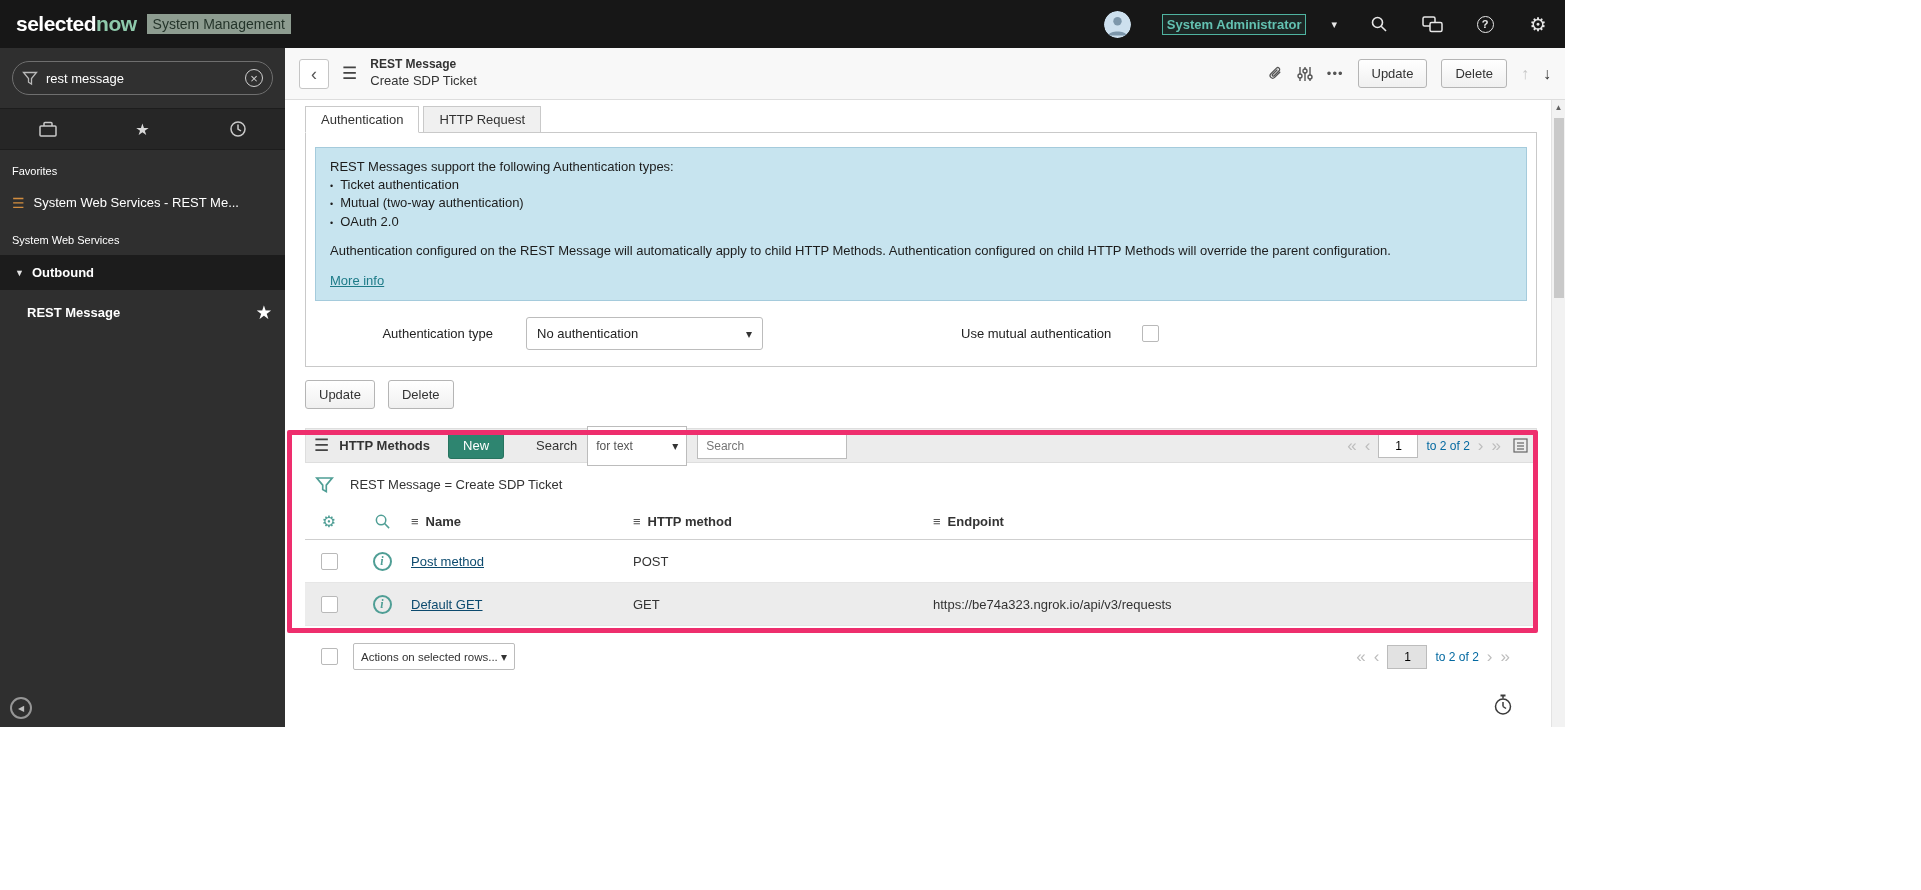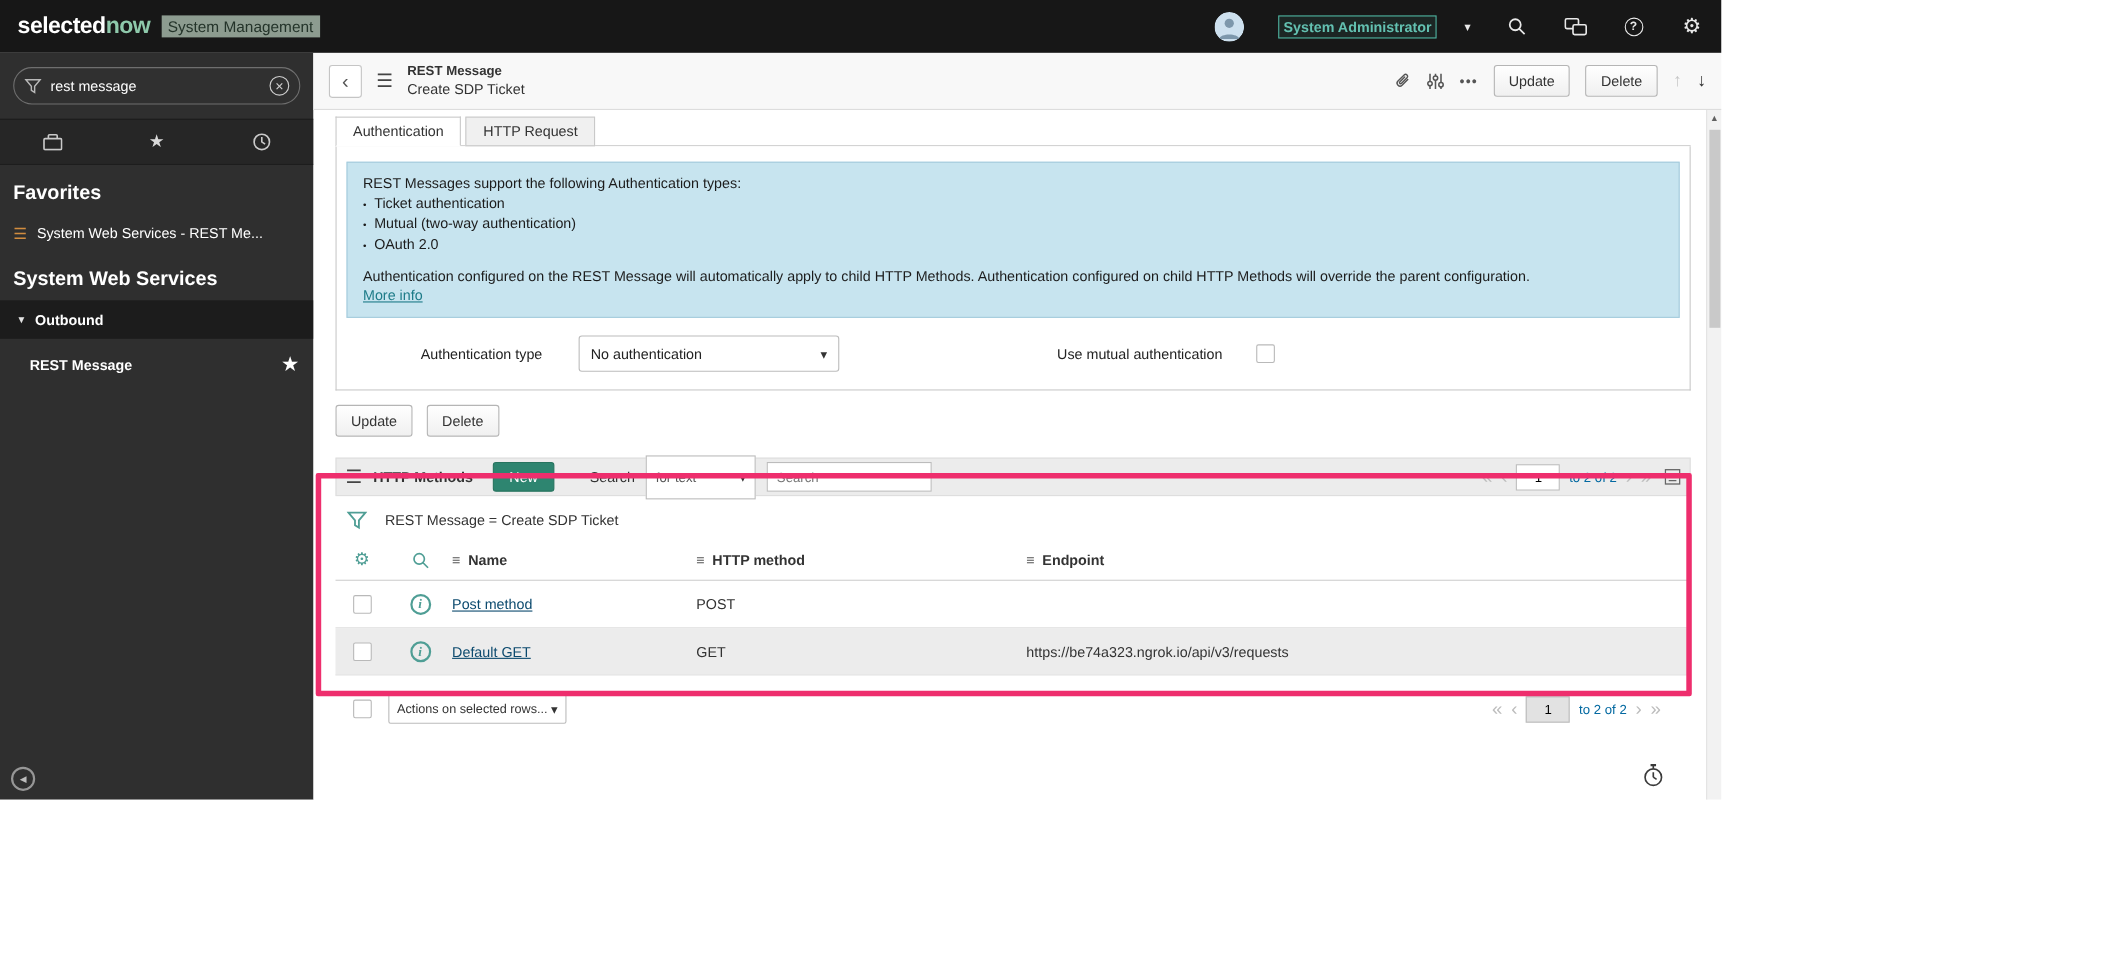--- a/index.html
+++ b/index.html
@@ -23,21 +23,21 @@
 
   
   .sidebar{position:absolute;left:0;top:48px;width:285px;height:679px;background:#2f2f2f;color:#fff}
   .nav-search-row{padding:13px 12px}
   .nav-search{display:flex;align-items:center;height:34px;background:#303030;border:1px solid #6f6f6f;border-radius:17px;padding:0 9px;gap:8px}
   .nav-search input{flex:1;background:transparent;border:none;outline:none;color:#fff;font-size:13px;font-family:inherit;min-width:0}
   .clear-icon{width:18px;height:18px;border:1px solid #cfcfcf;border-radius:50%;color:#cfcfcf;font-size:13px;line-height:1;display:flex;align-items:center;justify-content:center;cursor:pointer;flex:none}
   .nav-tabs{display:flex;background:#262626;height:42px;border-top:1px solid #1d1d1d;border-bottom:1px solid #1d1d1d}
   .nav-tab{flex:1;display:flex;align-items:center;justify-content:center;cursor:pointer;color:#cfcfcf}
   .nav-tab .star-glyph{font-size:16px;color:#d9d9d9}
-  .fav-label,.nav-app-title{font-weight:bold;font-size:18px;padding:15px 12px 9px}
+  .fav-label,.nav-app-title{font-weight:normal;font-size:11px;padding:15px 12px 9px}
   .fav-item{display:flex;align-items:center;gap:9px;padding:9px 12px;font-size:13px;cursor:pointer}
   .fav-icon{color:#d28d3f;font-size:14px;line-height:1}
   .nav-group{display:flex;align-items:center;gap:8px;background:#1c1c1c;padding:10px 12px 10px 15px;font-weight:bold;font-size:13px;cursor:pointer}
   .tri{font-size:9px;color:#e3e3e3}
   .nav-module{display:flex;align-items:center;padding:13px 14px 13px 27px;font-weight:bold;font-size:13px;cursor:pointer}
   .module-star{margin-left:auto;color:#fff;font-size:16px;cursor:pointer}
   .nav-collapse{position:absolute;left:10px;bottom:8px;width:22px;height:22px;border-radius:50%;border:2px solid #969696;background:transparent;color:#bdbdbd;font-size:8px;display:flex;align-items:center;justify-content:center;cursor:pointer}
 
   
   .main{position:absolute;left:285px;top:48px;width:1280px;height:679px;background:#fff}
@@ -57,21 +57,21 @@
 
   .tab-strip{margin:6px 28px 0 20px;display:flex;gap:4px;border-bottom:1px solid #c9c9c9}
   .tab{padding:5px 15px;font-size:13px;border:1px solid #c9c9c9;background:#f0f0f0;color:#333;cursor:pointer;margin-bottom:-1px;border-bottom:1px solid #c9c9c9}
   .tab.active{background:#fff;border-bottom:1px solid #fff}
 
   .form-panel{margin:0 28px 0 20px;border:1px solid #c9c9c9;border-top:none;background:#fff;padding:14px 9px 16px}
   .info-box{background:#c7e4ef;border:1px solid #a5cbdc;padding:10px 14px;font-size:13px;color:#1c1c1c;line-height:1.4}
   .info-li{display:flex;gap:7px;align-items:baseline}
   .info-dot{font-size:9px}
   .info-note{margin-top:11px}
-  .more-info{display:inline-block;margin-top:0;color:#1d7b88;text-decoration:underline;cursor:pointer}
+  .more-info{display:inline-block;margin-top:12px;color:#1d7b88;text-decoration:underline;cursor:pointer}
   .field-row{display:flex;align-items:center;margin-top:16px;font-size:13px;color:#222}
   .field-label{width:178px;text-align:right}
   .sn-select{margin-left:33px;width:237px;height:33px;border:1px solid #bcbcbc;border-radius:3px;background:#fff;display:flex;align-items:center;padding:0 10px;font-size:13px;cursor:pointer}
   .sel-caret{margin-left:auto;color:#333;font-size:12px}
   .mutual-label{margin-left:198px}
   .checkbox{width:17px;height:17px;border:1px solid #b9b9b9;border-radius:2px;background:#fff;cursor:pointer;flex:none}
   .field-row .checkbox{margin-left:31px}
 
   .form-buttons{margin:13px 28px 0 20px;display:flex;gap:13px}
 

